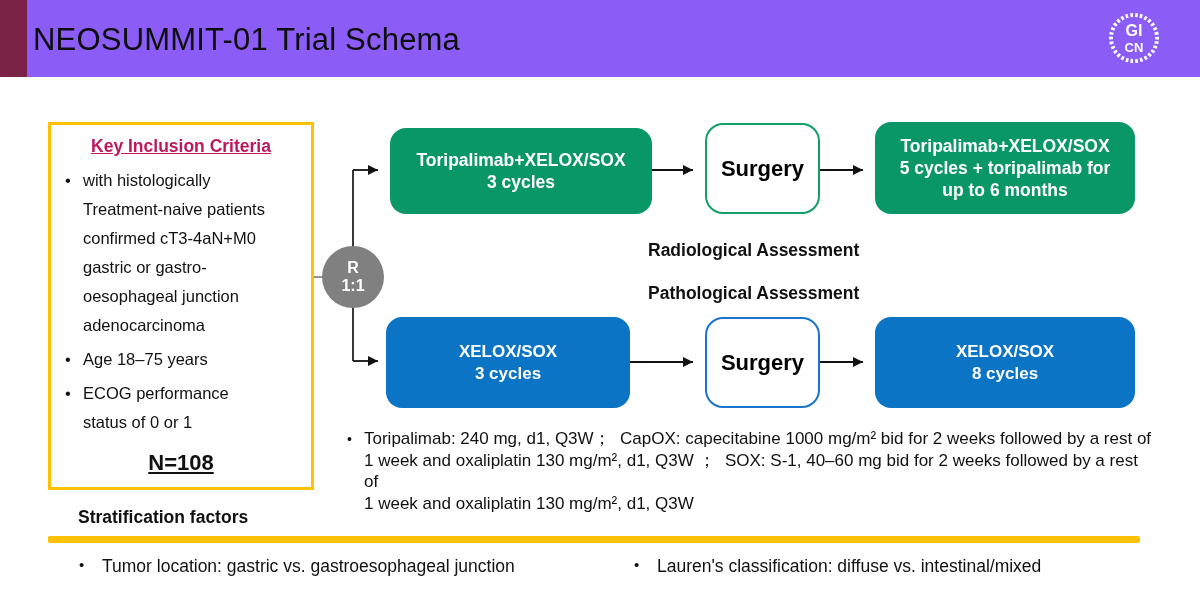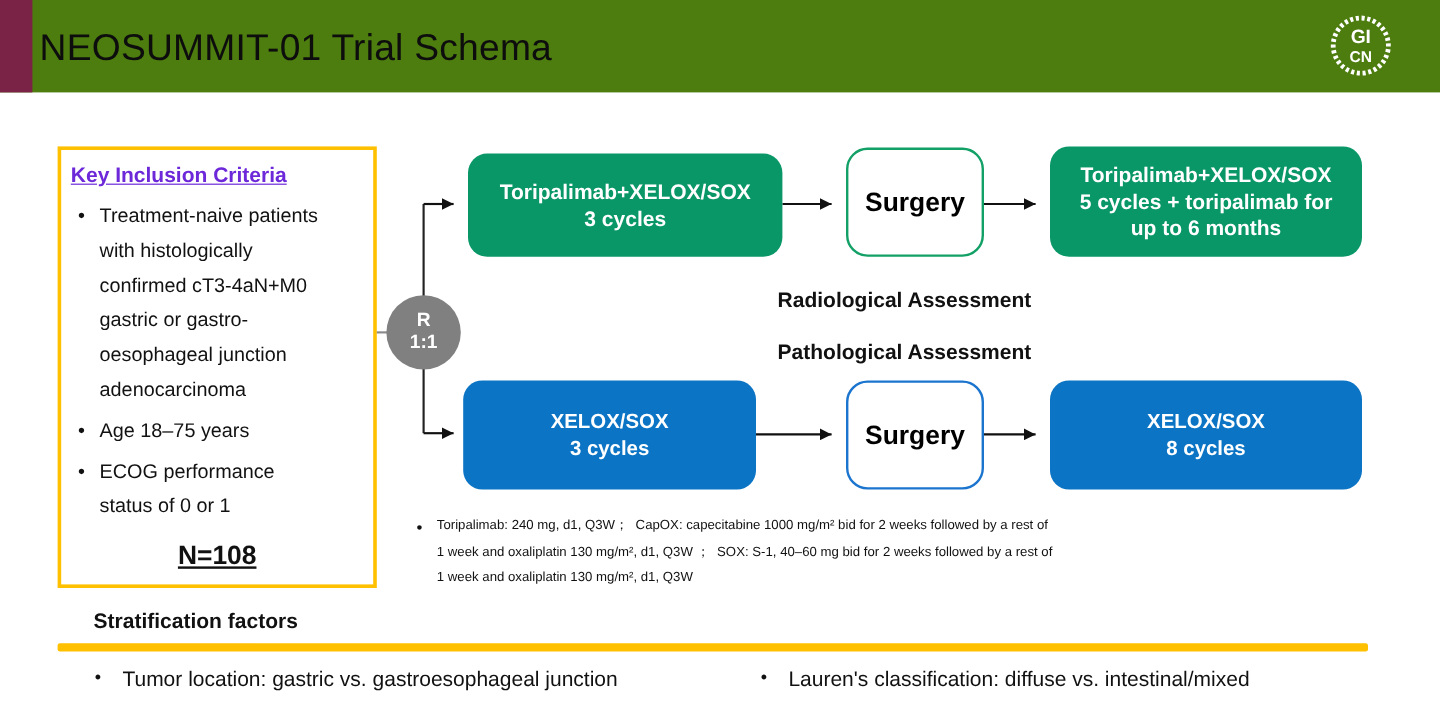--- a/index.html
+++ b/index.html
@@ -2,32 +2,32 @@
 <html><head>
 <meta charset="utf-8">
 <style>
   html,body { margin:0; padding:0; background:#fff; }
   .stage {
     position:relative; width:1200px; height:598px; overflow:hidden;
     background:#ffffff; font-family:"Liberation Sans", sans-serif; color:#111;
   }
 
   
-  .header { position:absolute; left:0; top:0; width:1200px; height:77px; background:#4d7c0f; }
+  .header { position:absolute; left:0; top:0; width:1200px; height:77px; background:#8b5cf6; }
   .header-bar { position:absolute; left:0; top:0; width:27px; height:77px; background:#7B2346; }
   .header-title { position:absolute; left:33px; top:22px; font-size:31px; letter-spacing:0.2px; color:#0d0d0d; }
   .logo { position:absolute; right:28px; top:8px; display:flex; align-items:center; gap:9px;flex-direction:column; }
   .logo-name { color:#fff; font-weight:bold; font-size:15px; line-height:14.5px; letter-spacing:1px; }
 
   
   .kib {
     position:absolute; left:48px; top:122px; width:266px; height:368px;
     border:3px solid #FFC000; box-sizing:border-box; background:#fff; padding:9px 8px 0 8px;
   }
-  .kib-title { text-align:left; color:#6d28d9; font-weight:bold; font-size:17.5px;
+  .kib-title { text-align:center; color:#be185d; font-weight:bold; font-size:17.5px;
                text-decoration:underline; margin:2px 0 9px 0; }
   .kib-item { position:relative; padding-left:24px; font-size:16.5px; line-height:29px; }
   .kib-item::before { content:"•"; position:absolute; left:6px; top:0; }
   .kib-item + .kib-item { margin-top:5px; }
   .kib-n { text-align:center; font-weight:bold; font-size:22px; text-decoration:underline; margin-top:13px; }
 
   
   .svg-overlay { position:absolute; left:0; top:0; z-index:1; }
   .box { position:absolute; z-index:2; display:flex; flex-direction:column; justify-content:center;
          align-items:center; text-align:center; box-sizing:border-box; }
@@ -50,21 +50,21 @@
     position:absolute; left:322px; top:246px; width:62px; height:62px; border-radius:50%;
     background:#808080; color:#fff; font-weight:bold; font-size:16px; line-height:18px;
     display:flex; flex-direction:column; align-items:center; justify-content:center; z-index:3;
   }
 
   .assessment { position:absolute; left:648px; font-weight:bold; font-size:17.5px; z-index:2; }
   #assessment-radiological { top:240px;text-align:center; }
   #assessment-pathological { top:283px; }
 
   
-  .footnote { position:absolute; left:364px; top:428px; width:790px; font-size:11px; line-height:21.5px; }
+  .footnote { position:absolute; left:364px; top:428px; width:790px; font-size:17px; line-height:21.5px; }
   .footnote::before { content:"•"; position:absolute; left:-17px; top:1px; font-size:14px; }
   .footnote div { white-space:pre-wrap; }
 
   
   .strat-title { position:absolute; left:78px; top:507px; font-size:17.5px; font-weight:bold; }
   .strat-bar { position:absolute; left:48px; top:536px; width:1092px; height:7px;
                background:#FFC000; border-radius:2px; }
   .strat-item { position:absolute; top:556px; font-size:17.5px; padding-left:23px; }
   .strat-item::before { content:"•"; position:absolute; left:0; top:0; font-size:15px; }
   #strat-item-location { left:79px; }
@@ -104,22 +104,22 @@
     <path d="M353,361 L378,361" stroke="#111" stroke-width="1.8" fill="none" marker-end="url(#arr)"></path>
     <path d="M652,170 L693,170" stroke="#111" stroke-width="1.8" fill="none" marker-end="url(#arr)"></path>
     <path d="M820,170 L863,170" stroke="#111" stroke-width="1.8" fill="none" marker-end="url(#arr)"></path>
     <path d="M630,362 L693,362" stroke="#111" stroke-width="1.8" fill="none" marker-end="url(#arr)"></path>
     <path d="M820,362 L863,362" stroke="#111" stroke-width="1.8" fill="none" marker-end="url(#arr)"></path>
   </svg>
 
   <div class="kib">
     <div class="kib-title">Key Inclusion Criteria</div>
     <div class="kib-item">
+      <div>with histologically</div>
       <div>Treatment-naive patients</div>
-      <div>with histologically</div>
       <div>confirmed cT3-4aN+M0</div>
       <div>gastric or gastro-</div>
       <div>oesophageal junction</div>
       <div>adenocarcinoma</div>
     </div>
     <div class="kib-item">
       <div>Age 18–75 years</div>
     </div>
     <div class="kib-item">
       <div>ECOG performance</div>

